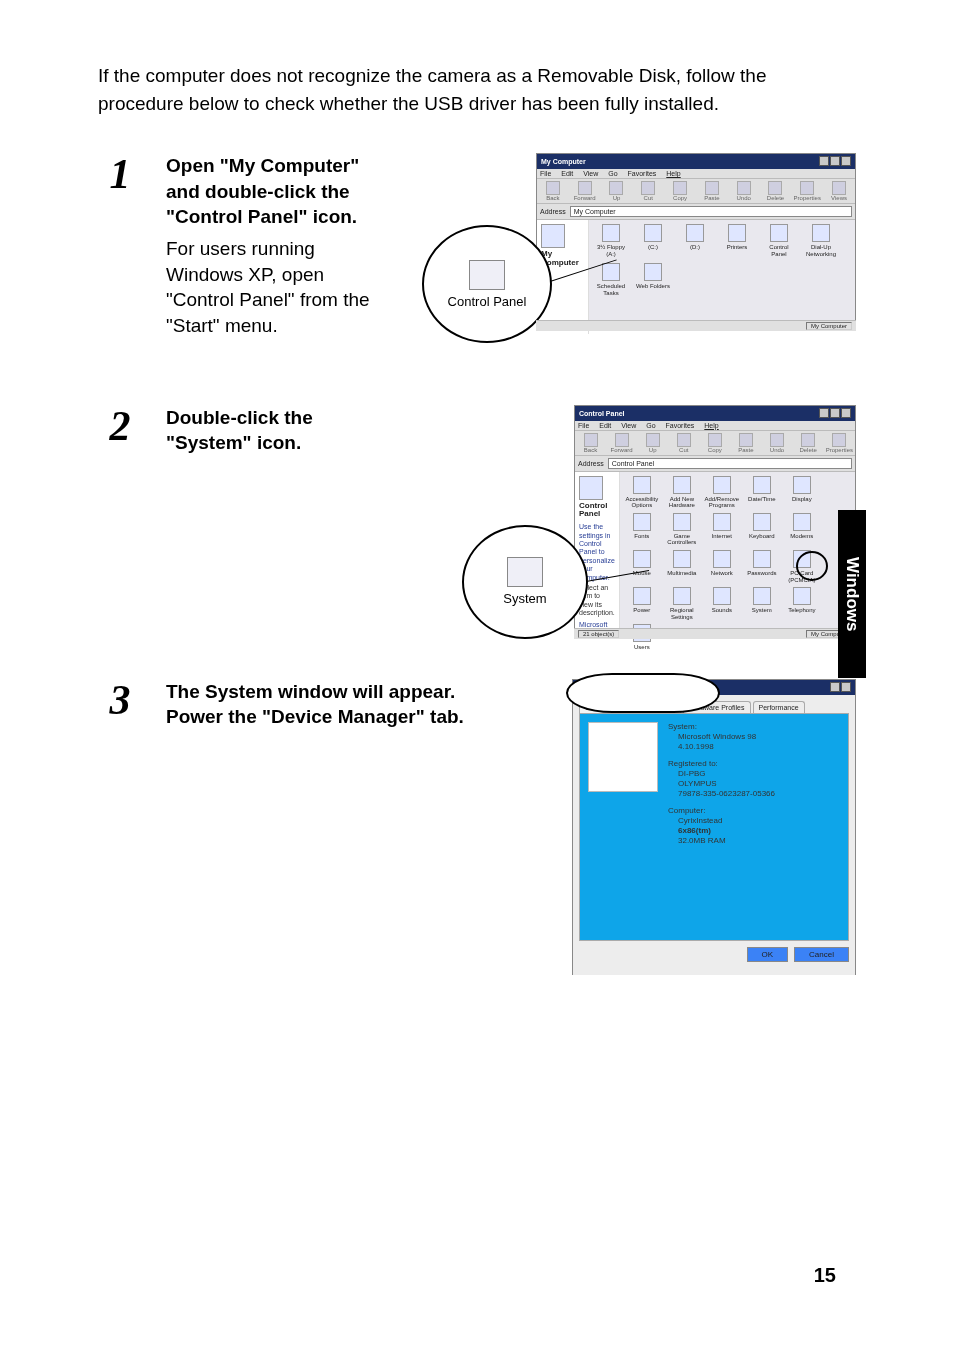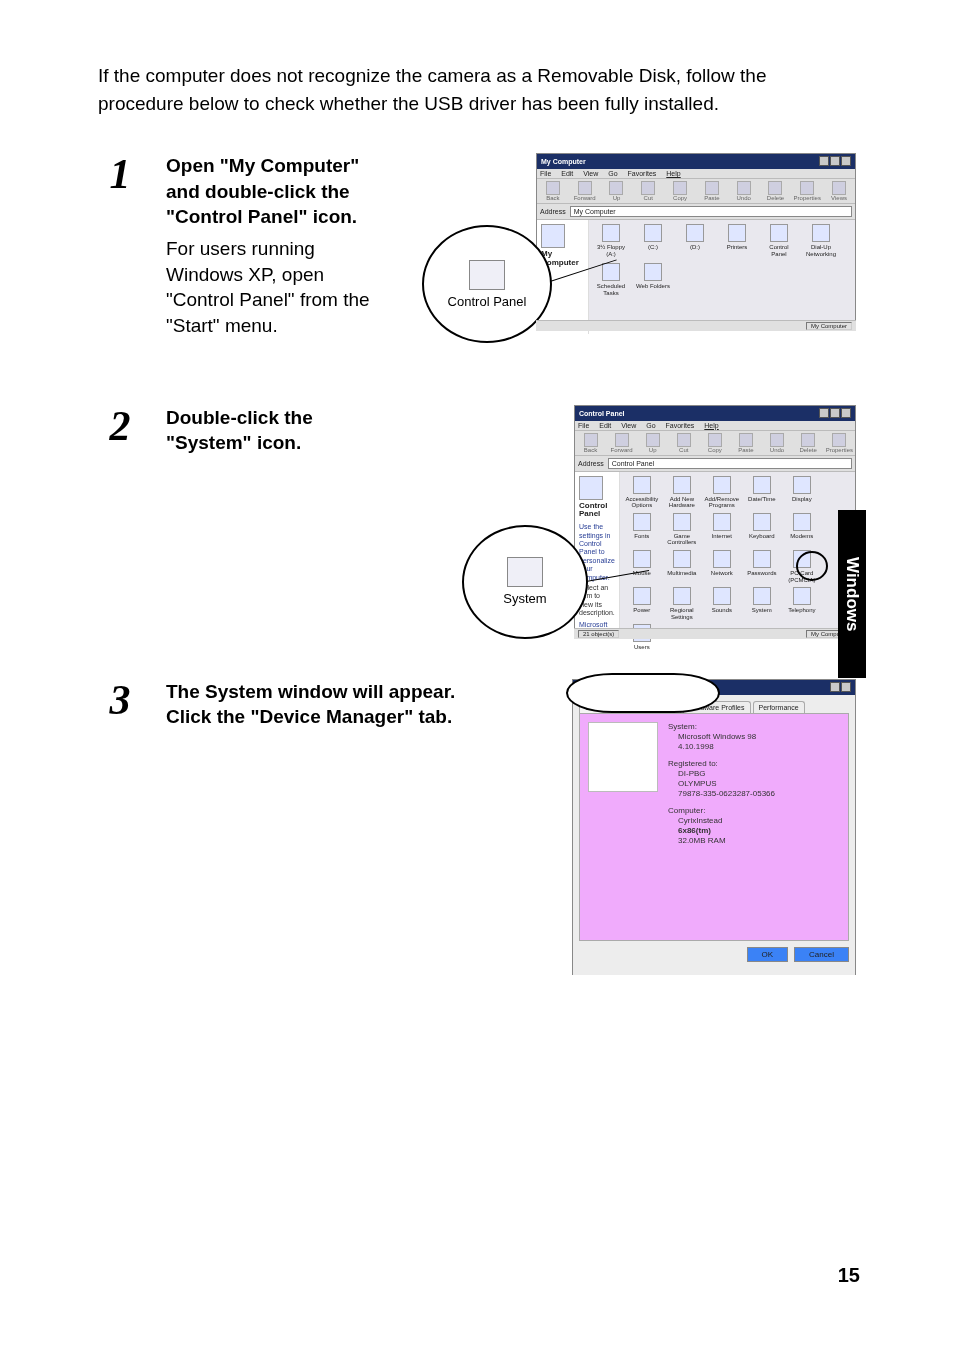--- a/index.html
+++ b/index.html
@@ -80,21 +80,21 @@
     .ll1 { left:14px; top:128px; width:70px; transform: rotate(-18deg); transform-origin:left center; }
     .ll2 { left:12px; top:176px; width:64px; transform: rotate(-10deg); transform-origin:left center; }
 
     .marker-oval { position:absolute; border:2px solid #000; border-radius:50%; }
     .m2 { right:28px; bottom:58px; width:32px; height:30px; }
 
     .sysprop-body { background:#ededed; padding:6px; height:calc(100% - 14px); }
     .tabstrip { display:flex; gap:2px; font-size:7px; }
     .tabstrip .tab { border:1px solid #aaa; border-bottom:none; background:#ededed; padding:2px 5px; border-radius:3px 3px 0 0; }
     .tabstrip .tab.act { background:#f5f5f5; }
-    .tabpanel { border:1px solid #aaa; background:#f0abfc; height: 228px; padding:8px; display:flex; gap:10px; font-size:8px; color:#333; }
+    .tabpanel { border:1px solid #aaa; background:#0ea5e9; height: 228px; padding:8px; display:flex; gap:10px; font-size:8px; color:#333; }
     .tabpanel .limg { width:70px; height:70px; border:1px solid #bbb; background:#fff; }
     .syslines div { margin-bottom:1px; }
     .btnrow { display:flex; justify-content:flex-end; gap:6px; margin-top:6px; }
     .winbtn { font-size:8px; padding:2px 14px; border:1px solid #888; background:#3b82f6; }
 
     .side-tab {
       position: absolute;
       right: 88px;
       top: 510px;
       width: 28px;
@@ -105,21 +105,21 @@
       text-orientation: mixed;
       font-weight: 700;
       font-size: 17px;
       display: flex;
       align-items: center;
       justify-content: center;
       border-radius: 0 0 0 0;
     }
     .page-number {
       position: absolute;
-      right: 94px;
+      right: 118px;
       bottom: 58px;
       font-weight: 800;
       font-size: 20px;
       font-family: Arial, sans-serif;
     }
     .sidetx { font-size:7px; color:#2a4097; margin-top:4px; line-height:1.2; }
     .sidetx2 { font-size:7px; color:#333; margin-top:2px; line-height:1.2; }
   </style>
 </head>
 <body>
@@ -427,21 +427,21 @@
         </div>
       </div>
     </div>
   </div>
 
   <div class="step" style="margin-top:40px;">
     <div class="step-number">3</div>
     <div class="step-body">
       <div class="step-row">
         <div class="step-text-col wide">
-          <div class="step-head">The System window will appear. Click the "Device Manager" tab.</div>
+          <div class="step-head">The System window will appear. Power the "Device Manager" tab.</div>
         </div>
         <div class="step-image-col">
           <div class="fig">
             <div class="shot shot3">
               <div class="titlebar98">
                 <span>System Properties</span>
                 <span class="wxbtns"><span></span><span></span></span>
               </div>
               <div class="sysprop-body">
                 <div class="tabstrip">

